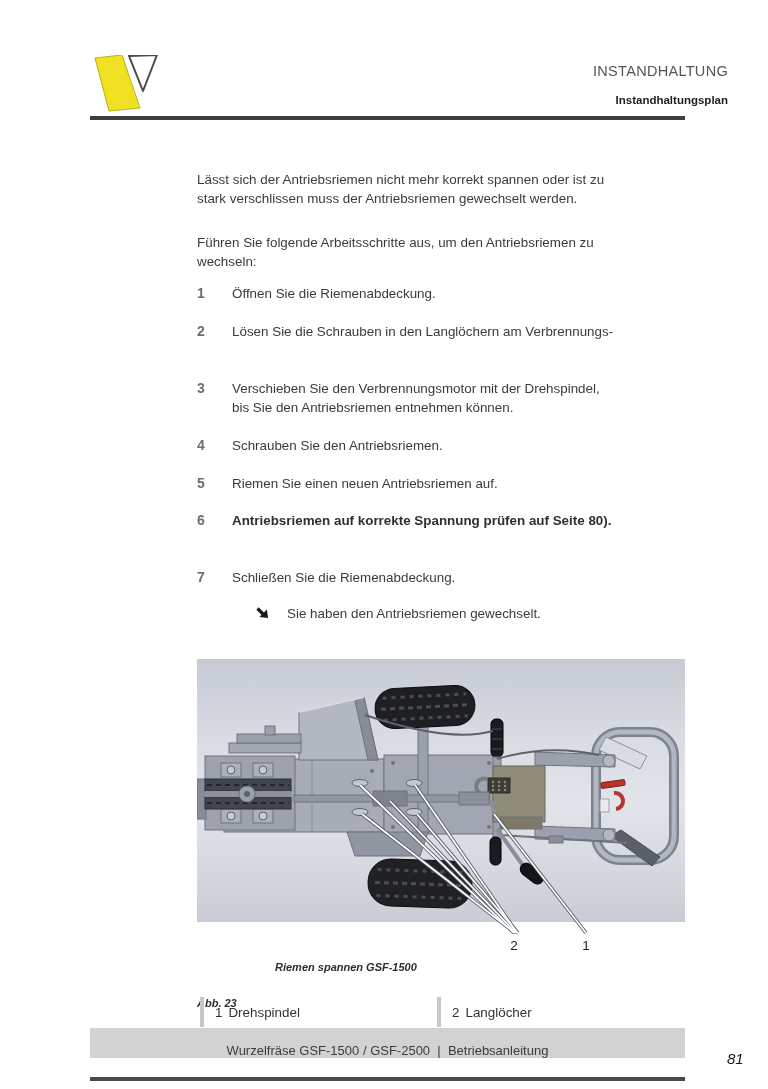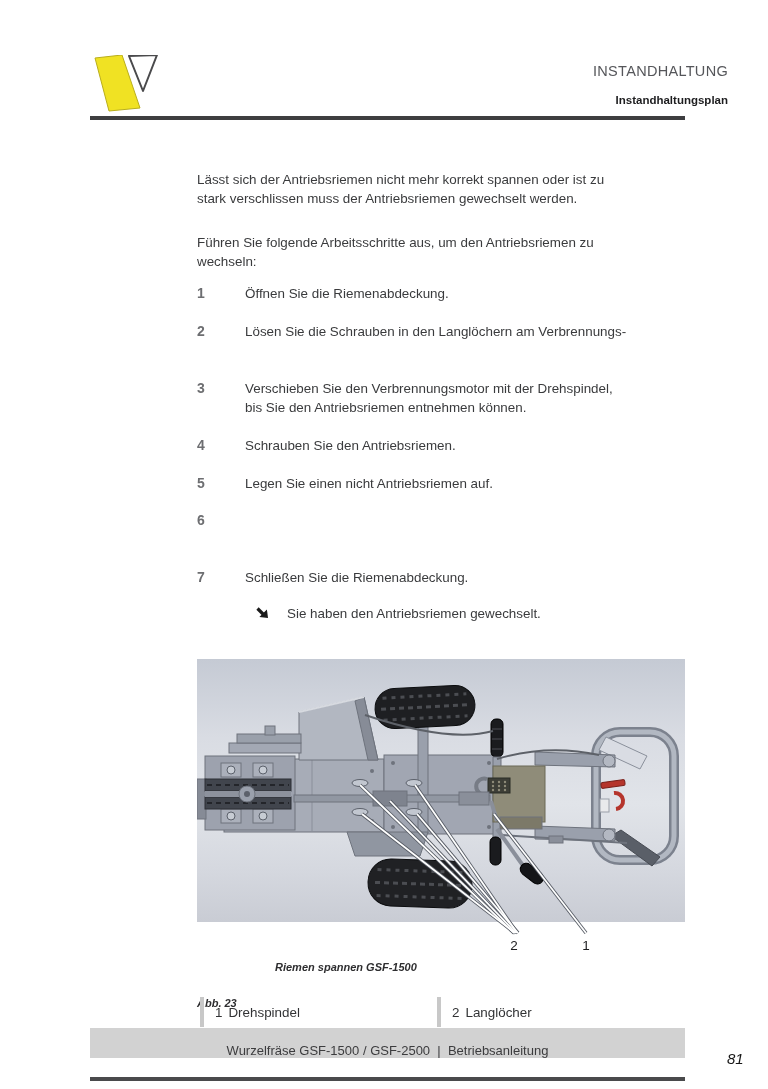--- a/index.html
+++ b/index.html
@@ -10,21 +10,21 @@
   
   .logo{position:absolute;left:94px;top:55px;width:64px;height:58px;}
   .h-title{position:absolute;right:83px;top:63px;font-size:14.5px;letter-spacing:.3px;color:#55565a;}
   .h-sub{position:absolute;right:83px;top:94px;font-size:11.5px;font-weight:700;color:#1d1d1f;}
   .h-rule{position:absolute;left:90px;top:116px;width:595px;height:4px;background:#3e3e40;}
   
   .para{position:absolute;left:197px;width:495px;font-size:13.4px;line-height:19px;}
   .para .line,.step .line{white-space:nowrap;}
   .step{position:absolute;left:197px;width:495px;font-size:13.4px;line-height:19px;}
   .num{position:absolute;left:0;top:0;font-size:14px;font-weight:700;color:#6d6e71;}
-  .stext{margin-left:48px;}
+  .stext{margin-left:35px;}
   .book-icon{display:inline-block;margin:0 4px;vertical-align:-1px;}
   .bgap{margin-left:4px;}
   b{color:#2e2f31;}
   .result{position:absolute;left:256px;top:604px;font-size:13.4px;line-height:19px;}
   .result-arrow{display:inline-block;vertical-align:-1px;margin-right:18px;}
   
   .figure{position:absolute;left:197px;top:659px;width:488px;height:296px;}
   .cap-label{position:absolute;left:197px;top:961px;font-size:11px;font-weight:700;font-style:italic;color:#2e2e30;margin-top:36px;}
   .cap-text{position:absolute;left:275px;top:961px;font-size:11px;font-weight:700;font-style:italic;color:#2e2e30;}
   
@@ -87,27 +87,28 @@
   <div class="step" style="top:436px">
     <span class="num">4</span>
     <div class="stext">
         <div class="line">Schrauben Sie den Antriebsriemen.</div>
       </div>
   </div>
 
   <div class="step" style="top:474px">
     <span class="num">5</span>
     <div class="stext">
-        <div class="line">Legen Sie einen nicht Antriebsriemen auf.</div>
+        <div class="line">Riemen Sie einen neuen Antriebsriemen auf.</div>
       </div>
   </div>
 
   <div class="step" style="top:511px">
     <span class="num">6</span>
     <div class="stext">
+      <div class="line"><b>Antriebsriemen auf korrekte Spannung prüfen auf Seite 80).</b></div>
     </div>
   </div>
 
   <div class="step" style="top:568px">
     <span class="num">7</span>
     <div class="stext">
         <div class="line">Schließen Sie die Riemenabdeckung.</div>
       </div>
   </div>
 

